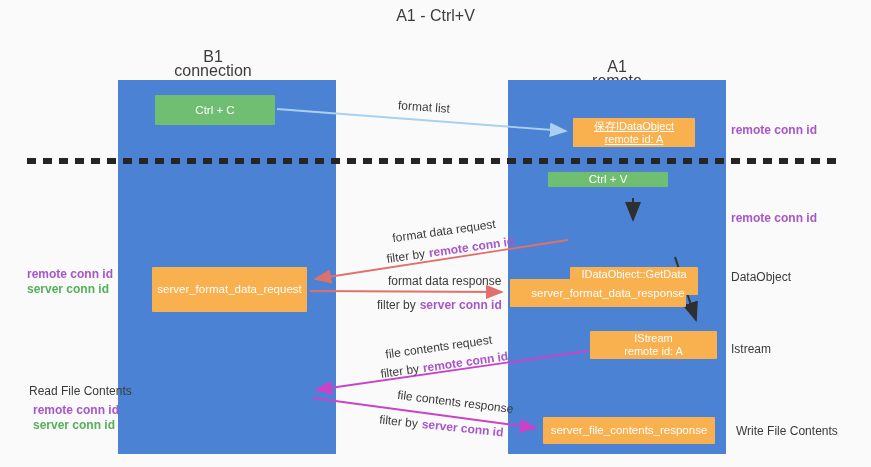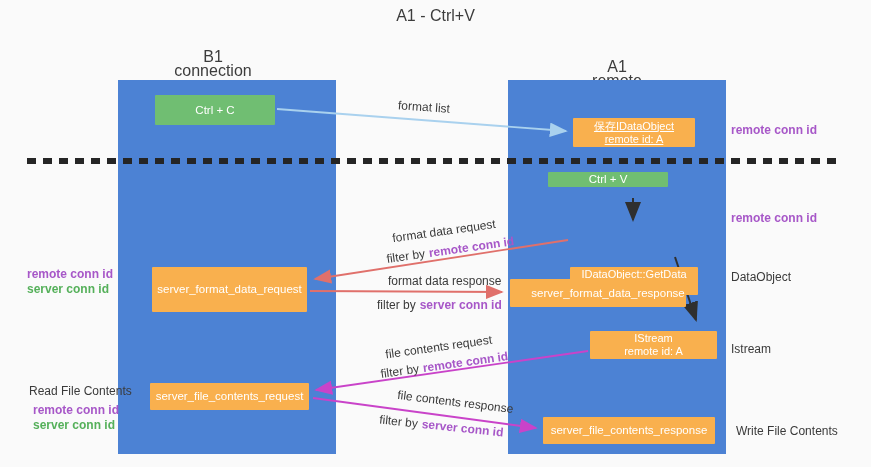--- a/index.html
+++ b/index.html
@@ -101,23 +101,20 @@
 
   <div class="box orange" style="left:510px;top:279px;width:156px;height:28px;padding-left:20px;">
     <div>server_format_data_response</div>
   </div>
 
   <div class="box orange" style="left:590px;top:331px;width:127px;height:28px;font-size:11px;">
     <div>IStream</div>
     <div>remote id: A</div>
   </div>
 
-  <div class="box orange" style="left:150px;top:383px;width:159px;height:27px;">
-    <div>server_file_contents_request</div>
-  </div>
 
   <div class="box orange" style="left:543px;top:417px;width:172px;height:27px;">
     <div>server_file_contents_response</div>
   </div>
 
   <div class="lbl rot-sl" style="left:398px;top:100px;">format list</div>
 
   <div class="lbl rot-up" style="left:392px;top:224px;">format data request</div>
   <div class="lbl rot-up flabel" style="left:386px;top:243px;">
     <span>filter by</span><span class="purple">remote conn id</span>

